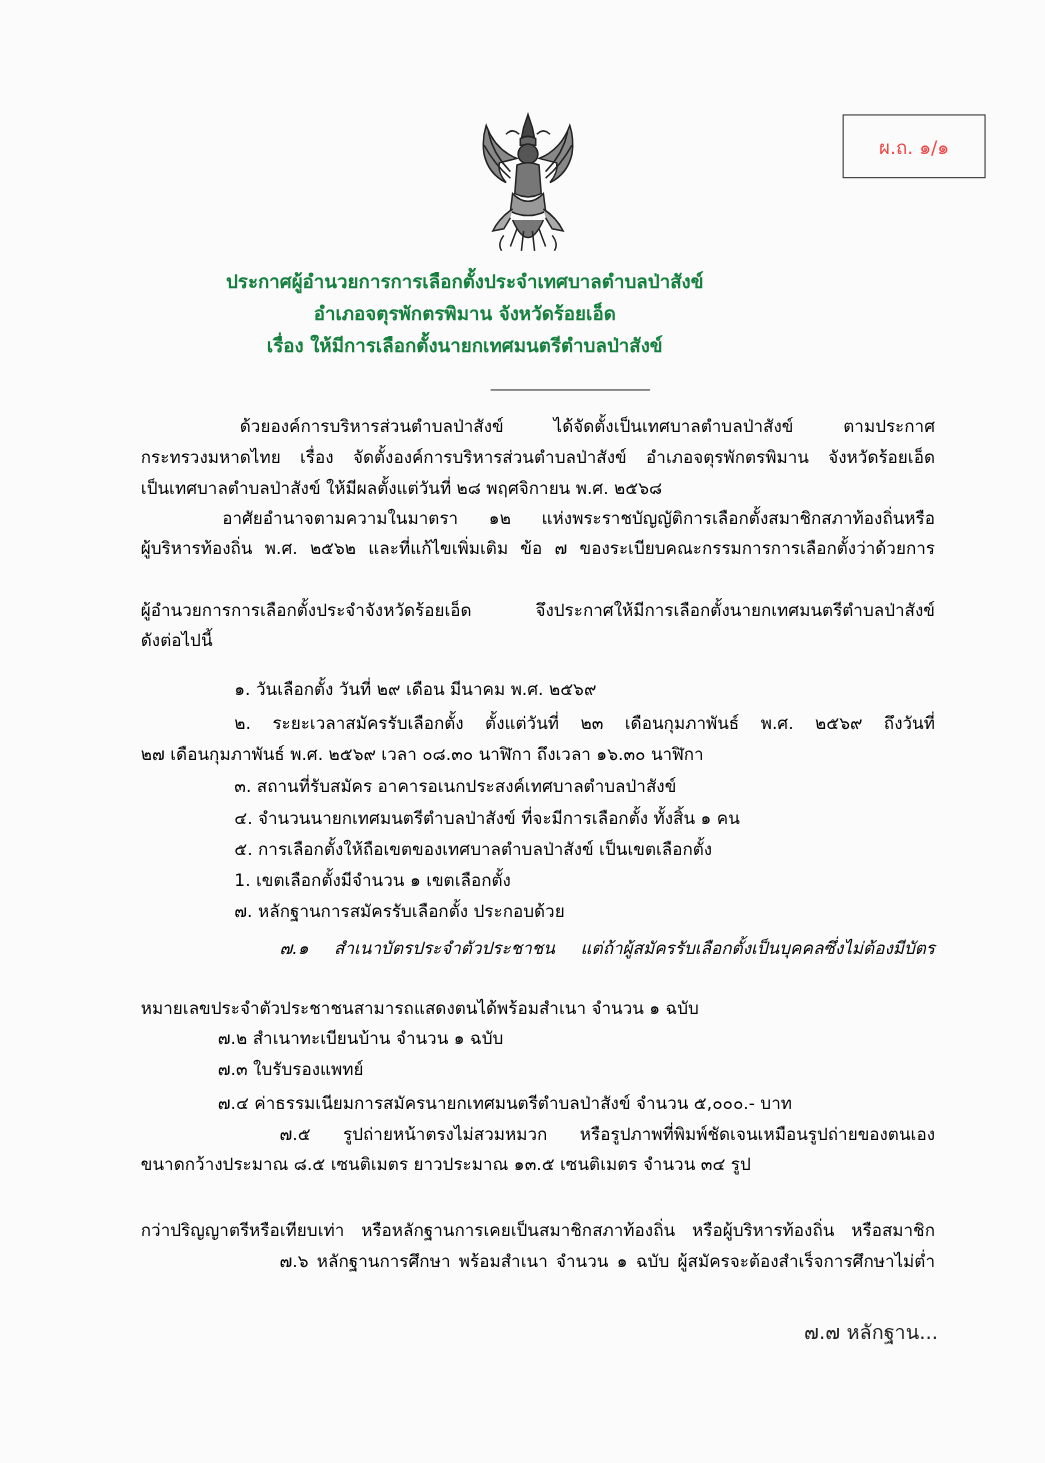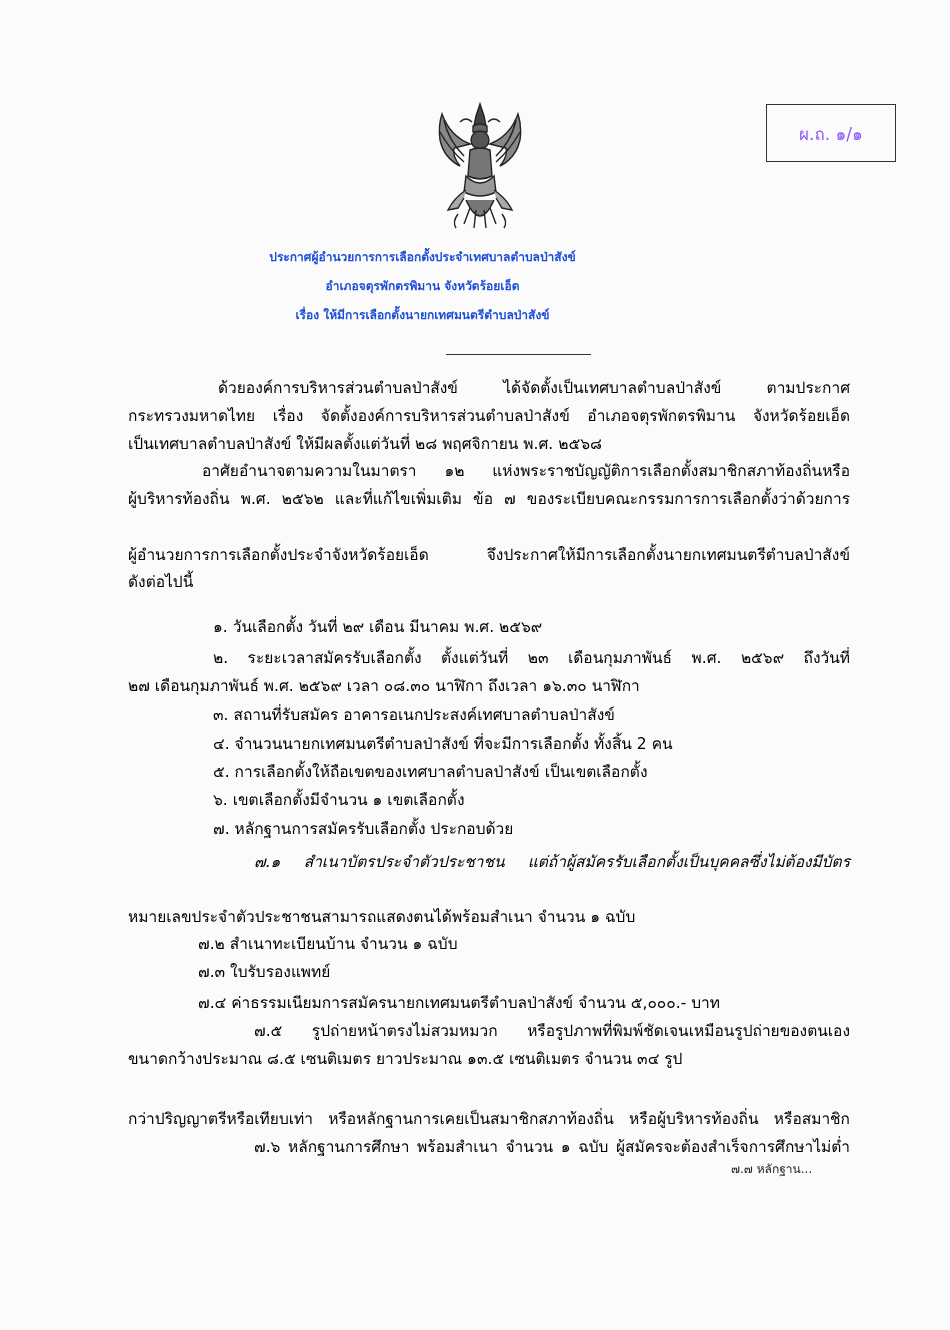--- a/index.html
+++ b/index.html
@@ -24,36 +24,36 @@
     .form-code {
       position: absolute;
       left: 766px; top: 104px;
       width: 130px; height: 58px;
       border: 1.5px solid #333;
       box-sizing: border-box;
       display: flex;
       align-items: center;
       justify-content: center;
       font-size: 17px;
-      color: #8b5cf6;
+      color: #ef4444;
     }
     .garuda {
       position: absolute;
       left: 430px; top: 100px;
       width: 100px; height: 132px;
     }
     .title-block {
       position: absolute;
       left: 0; top: 243px;
       width: 845px;
       text-align: center;
       font-weight: bold;
-      font-size: 12px;
+      font-size: 17px;
       line-height: 29px;
-      color: #1d4ed8;
+      color: #15803d;
     }
     .divider {
       position: absolute;
       left: 446px; top: 354px;
       width: 145px; height: 0;
       border-top: 1.5px solid #333;
     }
     .line {
       position: absolute;
       font-size: 15.5px;
@@ -61,22 +61,22 @@
       white-space: nowrap;
       color: #000000;
     }
     .just {
       text-align: justify;
       text-align-last: justify;
       white-space: normal;
     }
     .footer-next {
       position: absolute;
-      left: 731px; top: 1159px;
-      font-size: 12px;
+      left: 731px; top: 1196px;
+      font-size: 18px;
       color: #222;
     }
   </style>
 </head>
 <body>
 
 <div class="page">
 
   <div class="garuda">
     <svg width="100" height="132" viewBox="0 0 100 132" xmlns="http://www.w3.org/2000/svg">
@@ -130,23 +130,23 @@
 
   <div class="line just" style="left:202px; top:461px; width:648px;">อาศัยอำนาจตามความในมาตรา ๑๒ แห่งพระราชบัญญัติการเลือกตั้งสมาชิกสภาท้องถิ่นหรือ</div>
   <div class="line just" style="left:128px; top:489px; width:722px;">ผู้บริหารท้องถิ่น พ.ศ. ๒๕๖๒ และที่แก้ไขเพิ่มเติม ข้อ ๗ ของระเบียบคณะกรรมการการเลือกตั้งว่าด้วยการ</div>
   <div class="line just" style="left:128px; top:545px; width:722px;">ผู้อำนวยการการเลือกตั้งประจำจังหวัดร้อยเอ็ด จึงประกาศให้มีการเลือกตั้งนายกเทศมนตรีตำบลป่าสังข์</div>
   <div class="line" style="left:128px; top:572px;">ดังต่อไปนี้</div>
 
   <div class="line" style="left:213px; top:617px;">๑. วันเลือกตั้ง วันที่ ๒๙ เดือน มีนาคม พ.ศ. ๒๕๖๙</div>
   <div class="line just" style="left:213px; top:648px; width:637px;">๒. ระยะเวลาสมัครรับเลือกตั้ง ตั้งแต่วันที่ ๒๓ เดือนกุมภาพันธ์ พ.ศ. ๒๕๖๙ ถึงวันที่</div>
   <div class="line" style="left:128px; top:676px;">๒๗  เดือนกุมภาพันธ์ พ.ศ. ๒๕๖๙ เวลา ๐๘.๓๐ นาฬิกา ถึงเวลา ๑๖.๓๐ นาฬิกา</div>
   <div class="line" style="left:213px; top:705px;">๓. สถานที่รับสมัคร อาคารอเนกประสงค์เทศบาลตำบลป่าสังข์</div>
-  <div class="line" style="left:213px; top:734px;">๔. จำนวนนายกเทศมนตรีตำบลป่าสังข์ ที่จะมีการเลือกตั้ง ทั้งสิ้น  2  คน</div>
+  <div class="line" style="left:213px; top:734px;">๔. จำนวนนายกเทศมนตรีตำบลป่าสังข์ ที่จะมีการเลือกตั้ง ทั้งสิ้น  ๑  คน</div>
   <div class="line" style="left:213px; top:762px;">๕. การเลือกตั้งให้ถือเขตของเทศบาลตำบลป่าสังข์ เป็นเขตเลือกตั้ง</div>
-  <div class="line" style="left:213px; top:790px;">๖. เขตเลือกตั้งมีจำนวน ๑ เขตเลือกตั้ง</div>
+  <div class="line" style="left:213px; top:790px;">1. เขตเลือกตั้งมีจำนวน ๑ เขตเลือกตั้ง</div>
   <div class="line" style="left:213px; top:819px;">๗. หลักฐานการสมัครรับเลือกตั้ง ประกอบด้วย</div>
 
   <div class="line just" style="left:254px; top:852px; width:596px;font-style:italic;">๗.๑ สำเนาบัตรประจำตัวประชาชน แต่ถ้าผู้สมัครรับเลือกตั้งเป็นบุคคลซึ่งไม่ต้องมีบัตร</div>
   <div class="line" style="left:128px; top:907px;">หมายเลขประจำตัวประชาชนสามารถแสดงตนได้พร้อมสำเนา จำนวน  ๑  ฉบับ</div>
 
   <div class="line" style="left:198px; top:934px;">๗.๒ สำเนาทะเบียนบ้าน จำนวน ๑ ฉบับ</div>
   <div class="line" style="left:198px; top:962px;">๗.๓ ใบรับรองแพทย์</div>
   <div class="line" style="left:198px; top:993px;">๗.๔ ค่าธรรมเนียมการสมัครนายกเทศมนตรีตำบลป่าสังข์ จำนวน  ๕,๐๐๐.-  บาท</div>
 
   <div class="line just" style="left:254px; top:1021px; width:596px;">๗.๕ รูปถ่ายหน้าตรงไม่สวมหมวก หรือรูปภาพที่พิมพ์ชัดเจนเหมือนรูปถ่ายของตนเอง</div>

